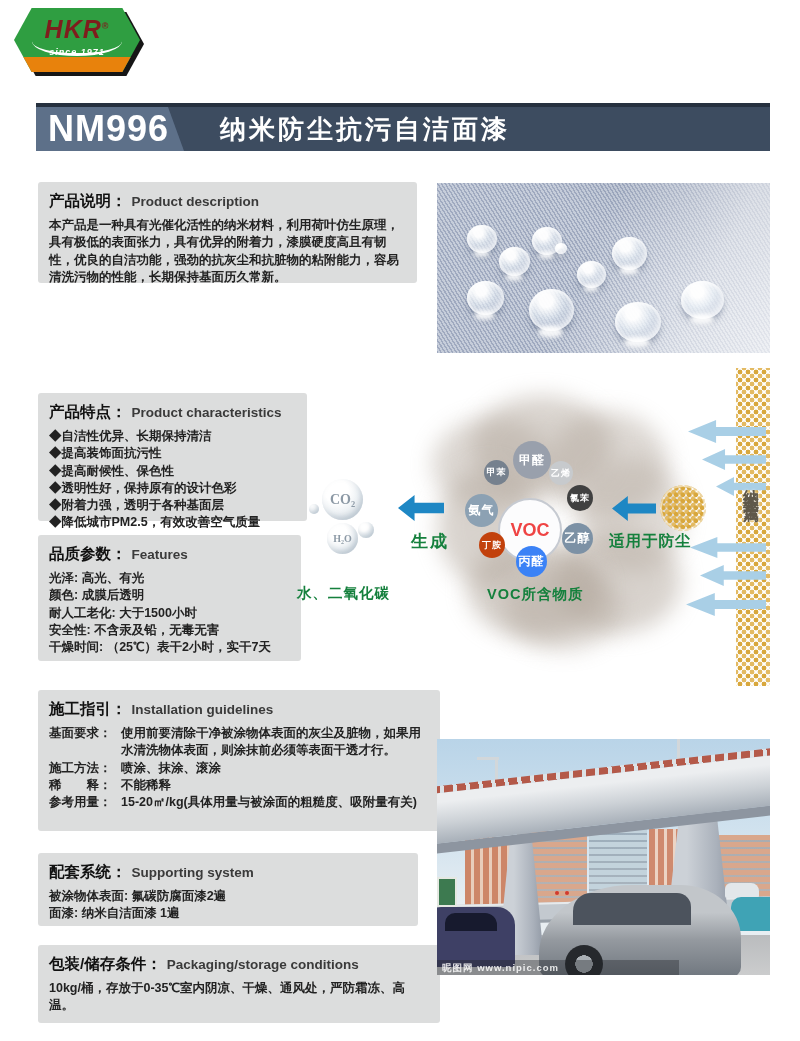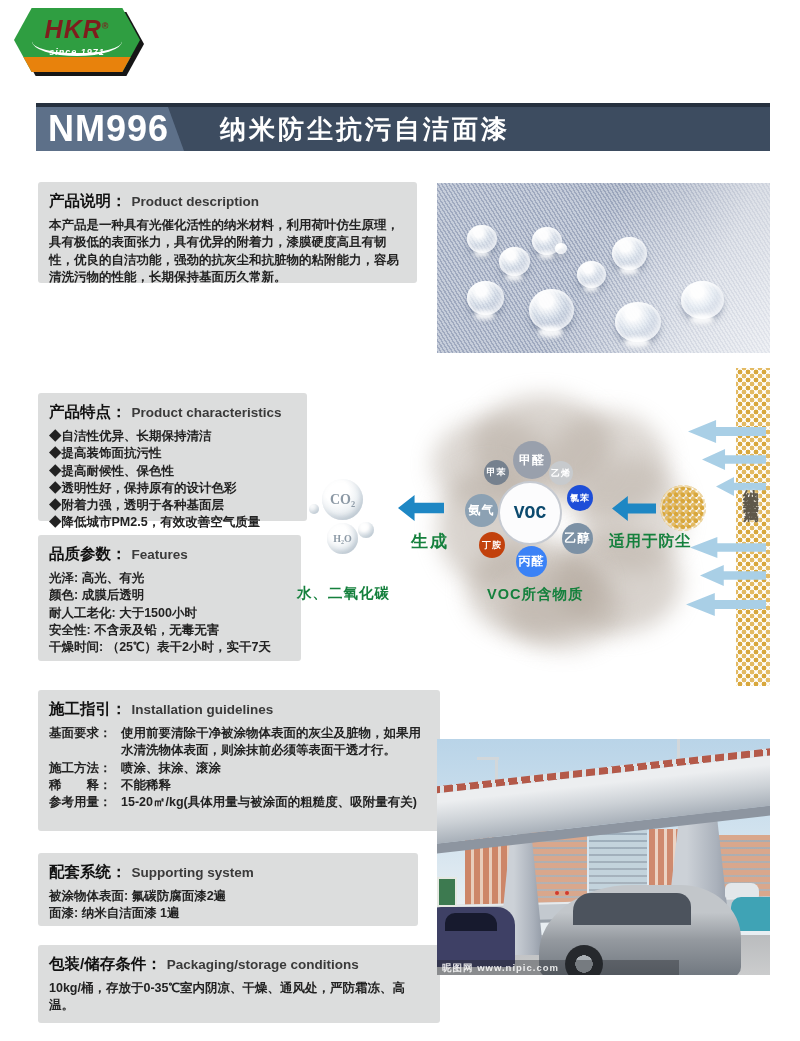--- a/index.html
+++ b/index.html
@@ -63,30 +63,30 @@
   .drop{position:absolute;border-radius:50%;
     background:radial-gradient(circle at 38% 28%,rgba(255,255,255,.97) 0 16%,rgba(236,243,249,.6) 42%,
       rgba(165,180,205,.38) 72%,rgba(112,128,158,.55) 100%);
     box-shadow:0 5px 7px -2px rgba(70,85,115,.55),inset -3px -4px 6px rgba(255,255,255,.75),
       inset 2px 3px 5px rgba(255,255,255,.9);}
   .drop::after{content:"";position:absolute;left:20%;bottom:-16%;width:56%;height:28%;
     background:rgba(255,255,255,.9);border-radius:50%;filter:blur(2px);}
 
   
   .blob{position:absolute;border-radius:50%;background:#b2a79c;filter:blur(11px);z-index:1;}
-  .voc-circle{position:absolute;left:498px;top:481px;width:64px;height:64px;border-radius:50%;
+  .voc-circle{position:absolute;left:498px;top:498px;width:64px;height:64px;border-radius:50%;
     background:#fcfcfd;border:2px solid #c6cad1;box-sizing:border-box;z-index:3;
     display:flex;align-items:center;justify-content:center;
-    font-family:Liberation Mono, monospace;font-size:18px;font-weight:bold;color:#0c4a6e;}
+    font-family:Liberation Sans, sans-serif;font-size:18px;font-weight:bold;color:#ef4444;}
   .sub{position:absolute;border-radius:50%;color:#fff;font-weight:bold;z-index:3;
     display:flex;align-items:center;justify-content:center;letter-spacing:1px;}
   .sub-jiaquan{left:513px;top:441px;width:38px;height:38px;background:#99a0ac;font-size:12px;}
   .sub-jiaben{left:484px;top:460px;width:25px;height:25px;background:#76818e;font-size:9px;}
   .sub-yixi{left:549px;top:461px;width:24px;height:24px;background:#c7cacd;font-size:9px;}
-  .sub-lvben{left:567px;top:485px;width:26px;height:26px;background:#1d4ed8;font-size:9px;}
+  .sub-lvben{left:567px;top:485px;width:26px;height:26px;background:#404040;font-size:9px;}
   .sub-anqi{left:465px;top:494px;width:33px;height:33px;background:#8ca1b3;font-size:12px;}
   .sub-yichun{left:562px;top:523px;width:31px;height:31px;background:#7c91a5;font-size:12px;}
   .sub-dingan{left:479px;top:532px;width:26px;height:26px;background:#c2410c;font-size:9px;}
   .sub-bingquan{left:516px;top:546px;width:31px;height:31px;background:#3b82f6;font-size:12px;}
   .bubble{position:absolute;border-radius:50%;z-index:2;
     background:radial-gradient(circle at 35% 28%,#ffffff 0 30%,#eef2f5 55%,#c9d2d9 100%);
     box-shadow:inset -2px -3px 5px rgba(160,175,190,.5),inset 2px 2px 4px #fff;
     display:flex;align-items:center;justify-content:center;
     font-family:"Liberation Serif",serif;font-weight:bold;color:#8d9aa6;}
   .bub-co2{left:322px;top:479px;width:41px;height:41px;font-size:14px;}

